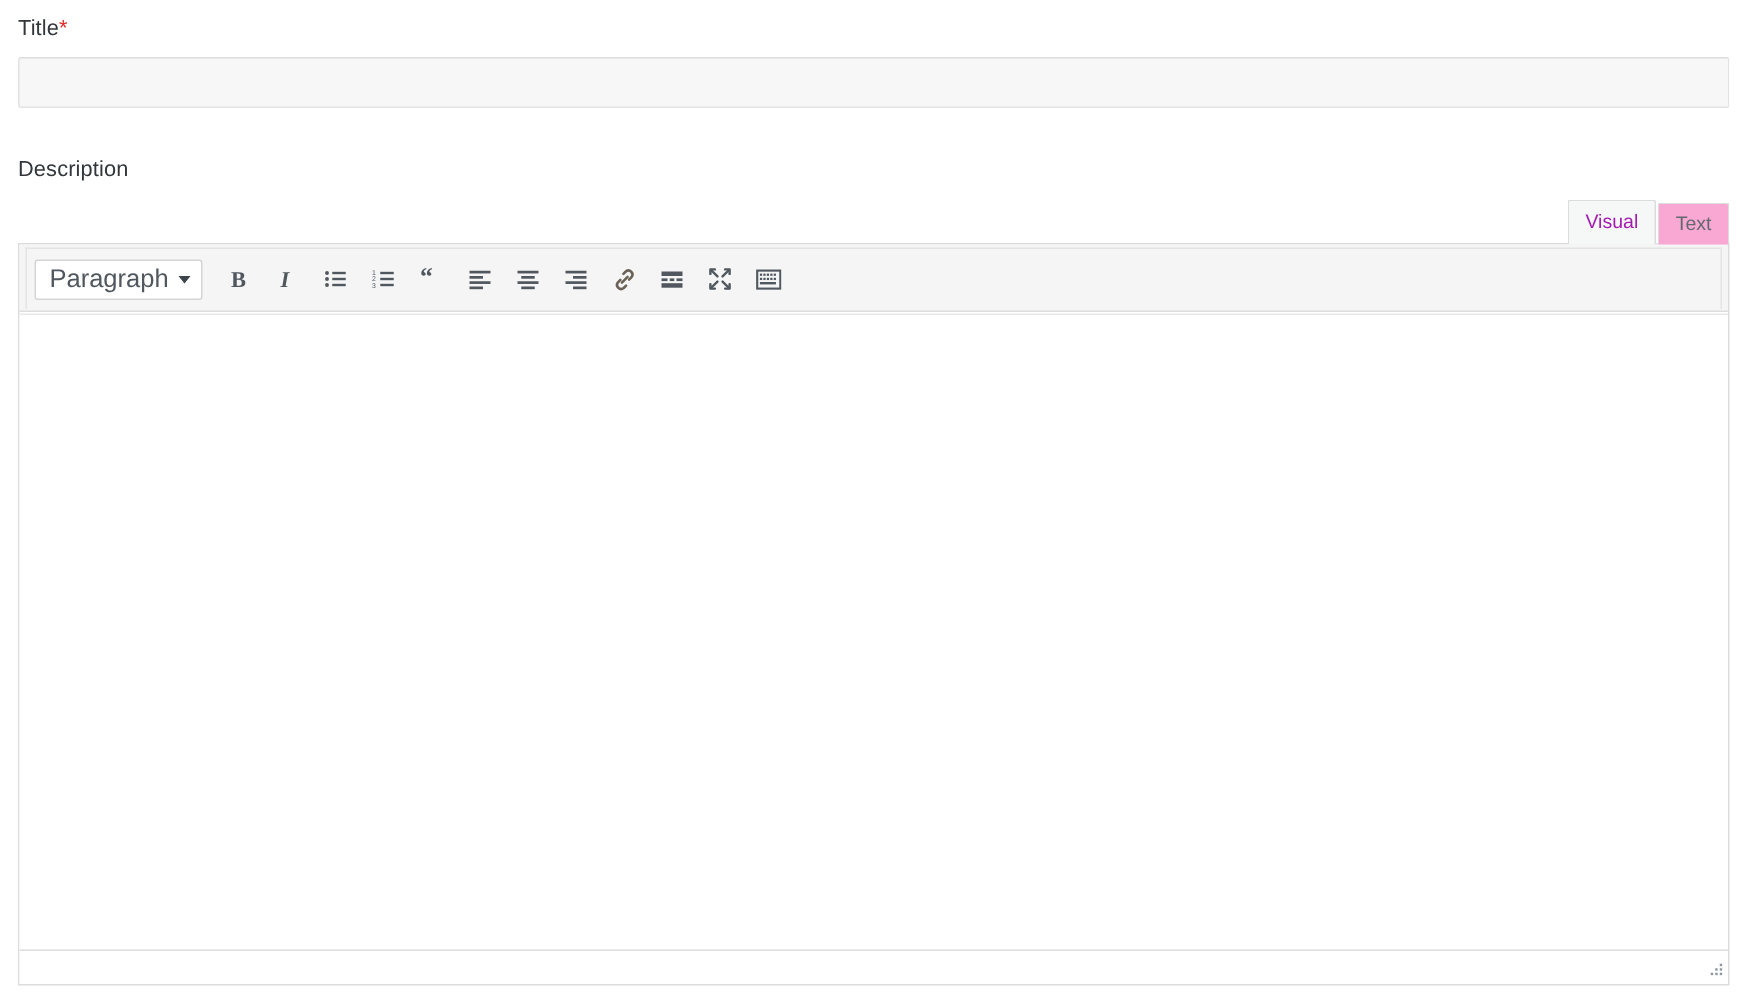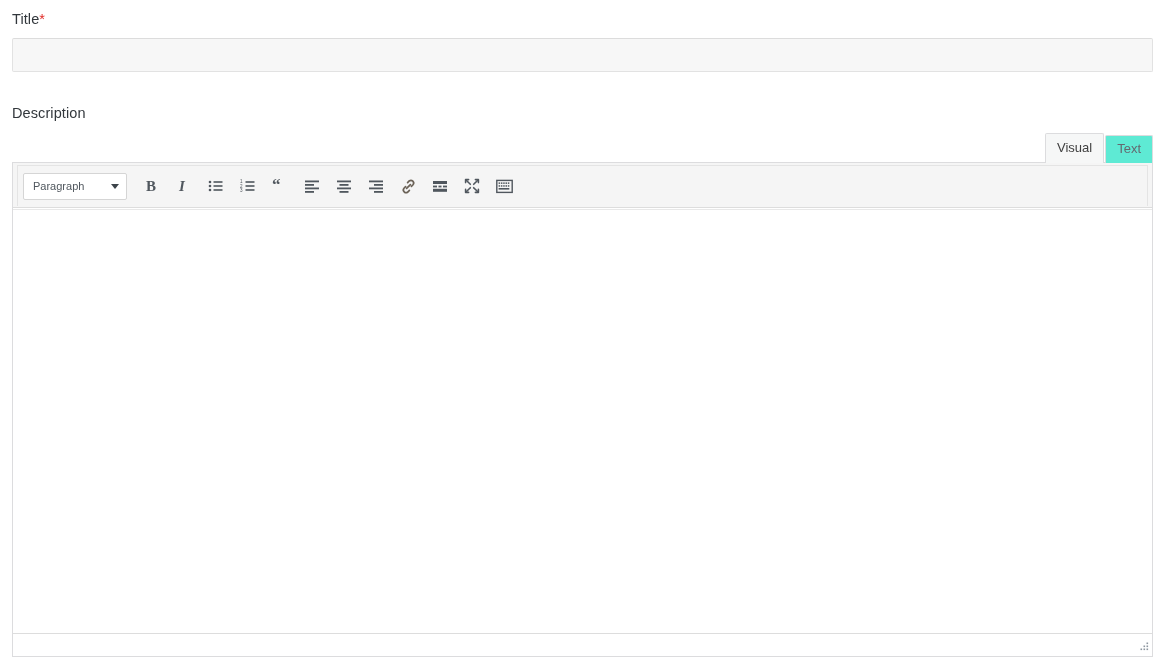--- a/index.html
+++ b/index.html
@@ -85,31 +85,31 @@
     z-index: 5;
   }
   .editor-tab {
     height: 28px;
     line-height: 26px;
     padding: 0 11px;
     font-size: 13px;
     color: #646970;
     border: 1px solid #dcdcde;
     border-bottom: none;
-    background: #5eead4;
+    background: #f9a8d4;
     border-top-left-radius: 2px;
     border-top-right-radius: 2px;
     cursor: pointer;
     user-select: none;
     margin-left: 1px;
     font-family: "Liberation Sans", sans-serif;
   }
   .editor-tab.active {
     background: #f6f7f7;
-    color: #404040;
+    color: #a21caf;
     border-color: #dcdcde;
     height: 30px;
     line-height: 28px;
     position: relative;
     z-index: 6;
   }
 
   
   .editor-container {
     position: absolute;
@@ -134,30 +134,30 @@
     height: 41px;
     border: 1px solid #e4e4e4;
     border-bottom: none;
     background: #f5f5f5;
     display: flex;
     align-items: center;
     padding: 0 5px;
   }
 
   .tb-select {
-    width: 104px;
+    width: 112px;
     height: 27px;
     background: #ffffff;
     border: 1px solid #d5d5d5;
     border-radius: 2px;
     display: flex;
     align-items: center;
     justify-content: space-between;
     padding: 0 7px 0 9px;
-    font-size: 11px;
+    font-size: 17px;
     color: #50575e;
     margin-right: 9px;
     cursor: pointer;
     user-select: none;
     font-family: "Liberation Sans", sans-serif;
   }
   .tb-select .caret {
     width: 0; height: 0;
     border-left: 4.5px solid transparent;
     border-right: 4.5px solid transparent;

